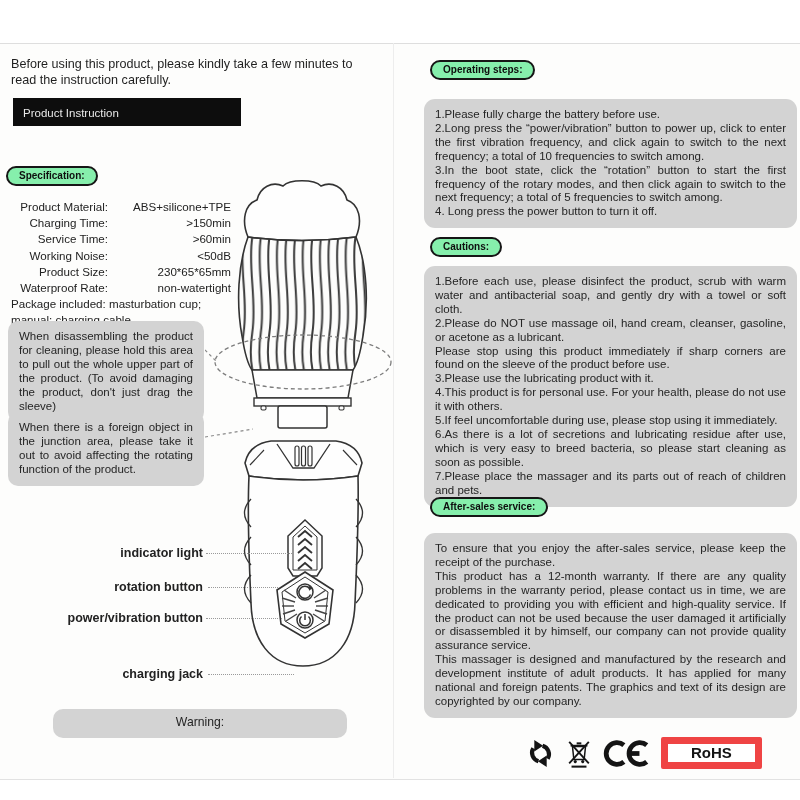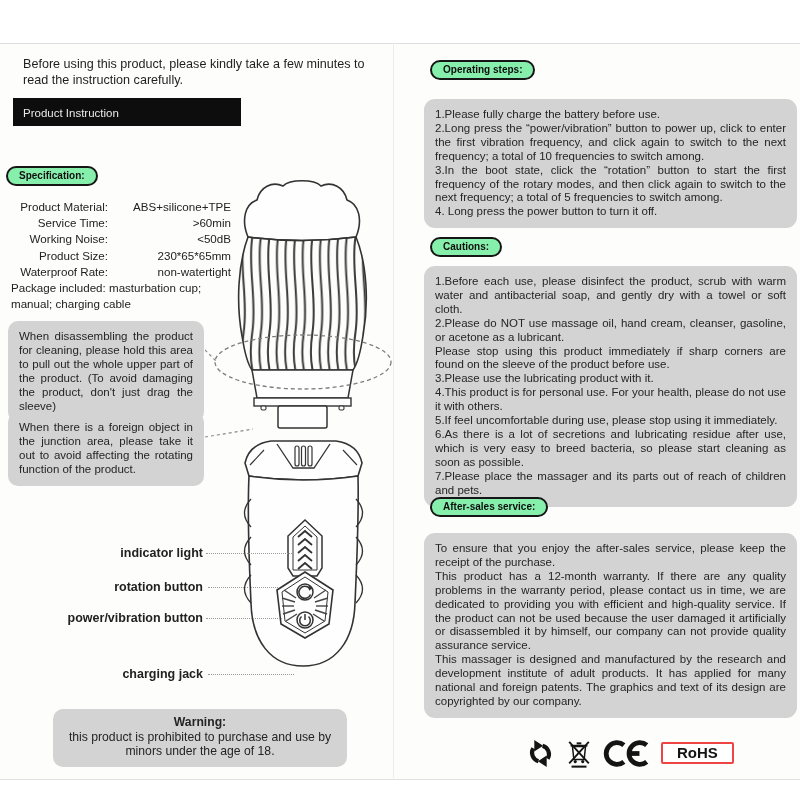--- a/index.html
+++ b/index.html
@@ -6,61 +6,65 @@
   body{
     width:800px;height:800px;position:relative;overflow:hidden;
     background:#ffffff;
     font-family:"Liberation Sans","DejaVu Sans",sans-serif;
     color:#262626;
   }
   .sheet{position:absolute;left:0;top:43px;width:800px;height:735px;background:#fdfdfc;
     border-top:1px solid #dedede;border-bottom:1px solid #e2e2e2;}
   .pagefold{position:absolute;left:393px;top:43px;width:1px;height:735px;background:#ededed;}
   .abs{position:absolute;}
-  .intro{font-size:12.6px;line-height:1.27;color:#1f1f1f;margin-left:12px;}
+  .intro{font-size:12.6px;line-height:1.27;color:#1f1f1f;}
   .titlebar{background:#0d0d0d;color:#f4f4f4;padding:6px 10px 7px;}
   .titlebar .t1{font-size:14.8px;letter-spacing:.4px;}
   .titlebar .t2{font-size:11.5px;margin-top:3px;color:#e8e8e8;}
   .pill{display:inline-block;border:2px solid #161616;border-radius:16px;
     padding:2px 11px 3px;font-weight:bold;font-size:10px;color:#0e0e0e;background:#86efac;}
   .speclist{font-size:11.6px;line-height:16.2px;color:#222;}
   .specrow{display:grid;grid-template-columns:97px 1fr;text-align:right;}
   .graybox{background:#d3d3d3;border-radius:11px;color:#252525;
     font-size:11.5px;line-height:13.9px;text-align:justify;
     padding:9px 11px;white-space:pre-line;}
   .callout{background:#d3d3d3;border-radius:10px;color:#252525;
     font-size:11.5px;line-height:13.9px;text-align:justify;padding:9px 11px;}
   .diaglabel{font-size:12.5px;color:#222;line-height:13px;text-align:right;font-weight:bold;}
   .leader{border-top:1.6px dotted #9a9a9a;height:0;}
   .warnbox{background:#d3d3d3;border-radius:10px;text-align:center;
     font-size:12.2px;line-height:14.5px;color:#242424;padding:6px 10px 8px;}
-  .warnbox .wt{font-weight:bold;}
+  .warnbox .wt{font-weight:normal;}
   .certrow{display:flex;align-items:center;gap:10px;}
-  .rohs{display:inline-block;border:2px solid #ef4444;border-radius:2px;
-    padding:0px 14px 1px;font-weight:bold;font-size:15px;color:#141414;background:#fff;}
+  .rohs{display:inline-block;border:7px solid #ef4444;border-radius:2px;
+    padding:0px 23px 1px;font-weight:bold;font-size:15px;color:#141414;background:#fff;}
   svg{display:block;}
 </style>
 </head>
 <body>
 
 <div class="sheet"></div>
 <div class="pagefold"></div>
 
 <div class="abs intro" style="left:11px;top:57px;width:368px;">Before using this product, please kindly take a few minutes to read the instruction carefully.</div>
 
 <div class="abs titlebar" style="left:13px;top:98px;width:208px;">
   <div class="t2">Product Instruction</div>
 </div>
 
 <div class="abs pill" style="left:6px;top:166px;">Specification:</div>
 
 <div class="abs speclist" style="left:11px;top:199px;width:220px;">
   <div class="specrow">
     <span>Product Material:</span>
     <span>ABS+silicone+TPE</span>
+  </div>
+  <div class="specrow">
+    <span>Charging Time:</span>
+    <span>&gt;150min</span>
   </div>
   <div class="specrow">
     <span>Service Time:</span>
     <span>&gt;60min</span>
   </div>
   <div class="specrow">
     <span>Working Noise:</span>
     <span>&lt;50dB</span>
   </div>
   <div class="specrow">
@@ -173,21 +177,20 @@
 <div class="abs leader" style="left:208px;top:587px;width:70px;"></div>
 
 <div class="abs diaglabel" style="left:58px;top:612px;width:145px;">power/vibration button</div>
 <div class="abs leader" style="left:206px;top:618px;width:76px;"></div>
 
 <div class="abs diaglabel" style="left:95px;top:668px;width:108px;">charging jack</div>
 <div class="abs leader" style="left:208px;top:674px;width:86px;"></div>
 
 <div class="abs warnbox" style="left:53px;top:709px;width:274px;">
   <div class="wt">Warning:</div>
-  <div>this product is prohibited to purchase and use by minors under the age of 18.</div>
 </div>
 
 <div class="abs pill" style="left:430px;top:60px;">Operating steps:</div>
 <div class="abs graybox" style="left:424px;top:99px;width:351px;">1.Please fully charge the battery before use.
 2.Long press the “power/vibration” button to power up, click to enter the first vibration frequency, and click again to switch to the next frequency; a total of 10 frequencies to switch among.
 3.In the boot state, click the “rotation” button to start the first frequency of the rotary modes, and then click again to switch to the next frequency; a total of 5 frequencies to switch among.
 4. Long press the power button to turn it off.</div>
 
 <div class="abs pill" style="left:430px;top:237px;">Cautions:</div>
 <div class="abs graybox" style="left:424px;top:266px;width:351px;">1.Before each use, please disinfect the product, scrub with warm water and antibacterial soap, and gently dry with a towel or soft cloth.

